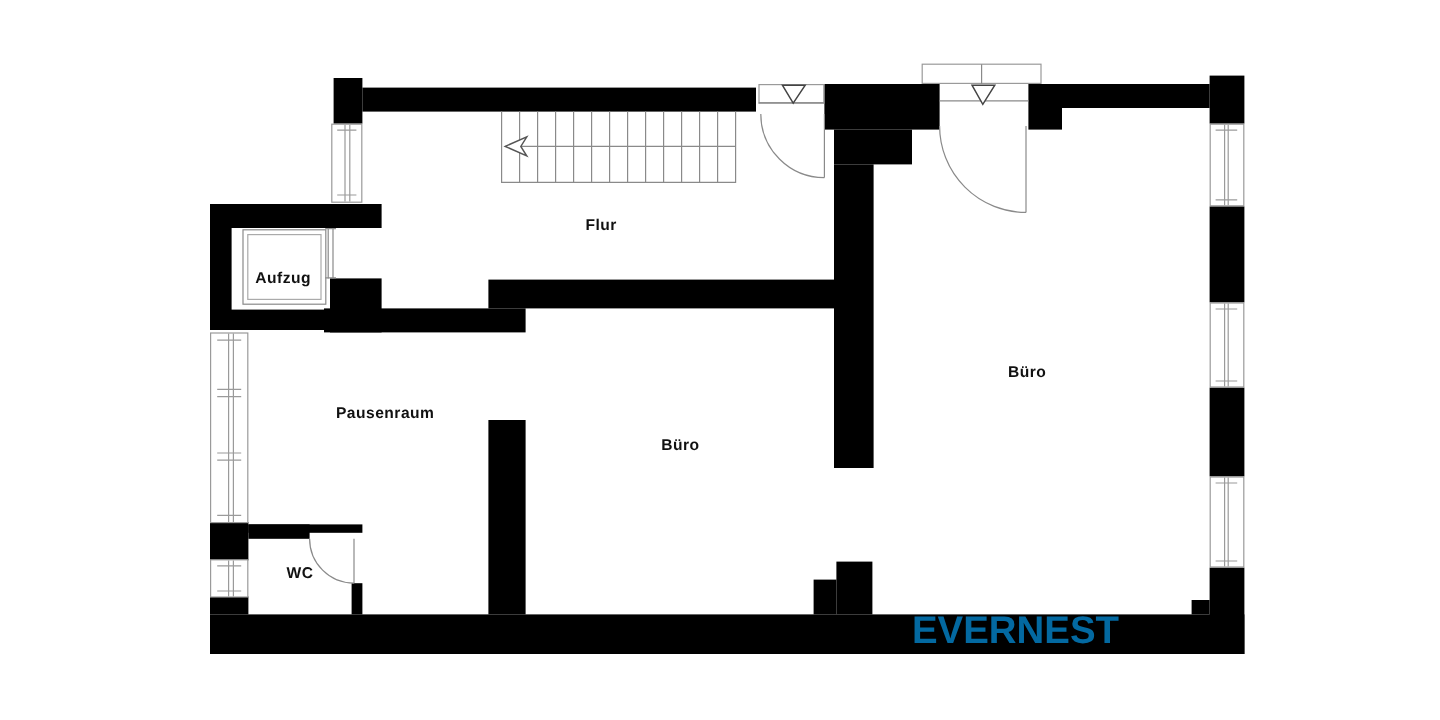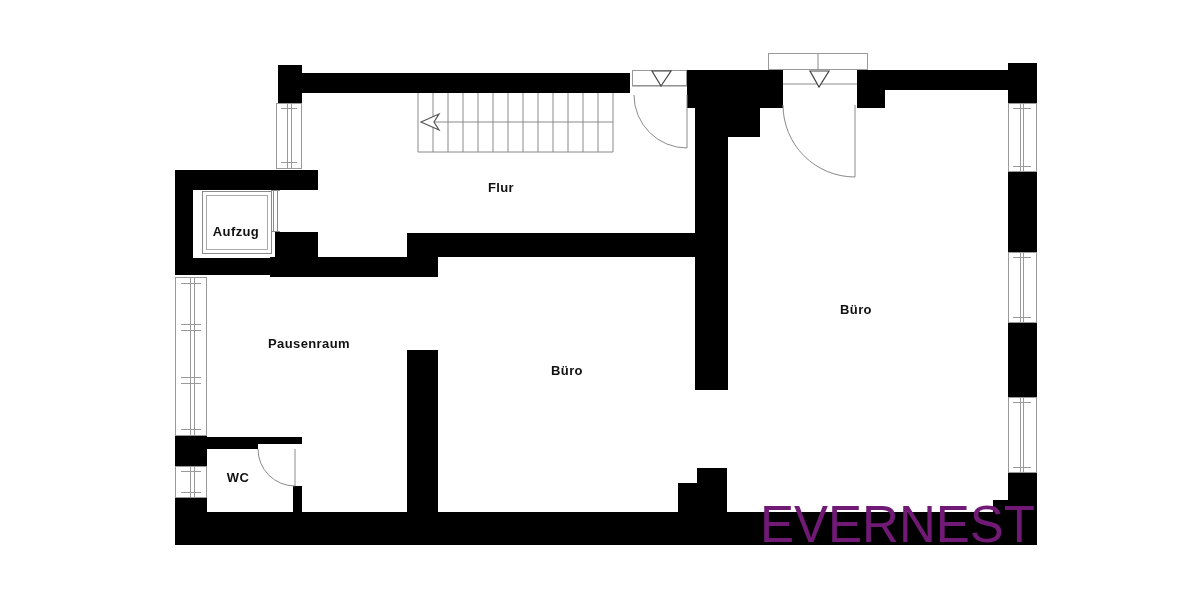--- a/index.html
+++ b/index.html
@@ -17,23 +17,23 @@
     font-size:13px;
     font-weight:bold;
     color:#111111;
     letter-spacing:.4px;
     white-space:nowrap;
   }
   .watermark{
     position:absolute;
     left:760px;top:504px;
     height:42px;line-height:42px;
-    font-size:51px;
-    font-weight:400;
-    color:#701a75;
+    font-size:32px;
+    font-weight:700;
+    color:#0369a1;
     letter-spacing:0px;
     white-space:nowrap;
   }
 </style>
 </head>
 <body>
 
 <div id="plan">
 
   <svg width="1200" height="600" viewBox="0 0 1200 600">
@@ -154,23 +154,23 @@
       <rect x="1008.5" y="397.5" width="28" height="75" fill="#ffffff"></rect>
       <path d="M1020.5 398 V472 M1023.5 398 V472"></path>
       <path d="M1013 402.5 H1031 M1013 467.5 H1031"></path>
     </g>
   </svg>
 
   <div class="room-label" style="left:501px;top:180px;">Flur</div>
 
   <div class="room-label" style="left:236px;top:224px;">Aufzug</div>
 
-  <div class="room-label" style="left:309px;top:336px;">Pausenraum</div>
+  <div class="room-label" style="left:321px;top:336px;">Pausenraum</div>
 
   <div class="room-label" style="left:567px;top:363px;">Büro</div>
 
   <div class="room-label" style="left:856px;top:302px;">Büro</div>
 
-  <div class="room-label" style="left:238px;top:470px;">WC</div>
+  <div class="room-label" style="left:250px;top:470px;">WC</div>
 
   <div class="watermark">EVERNEST</div>
 
 </div>
 
 </body></html>

